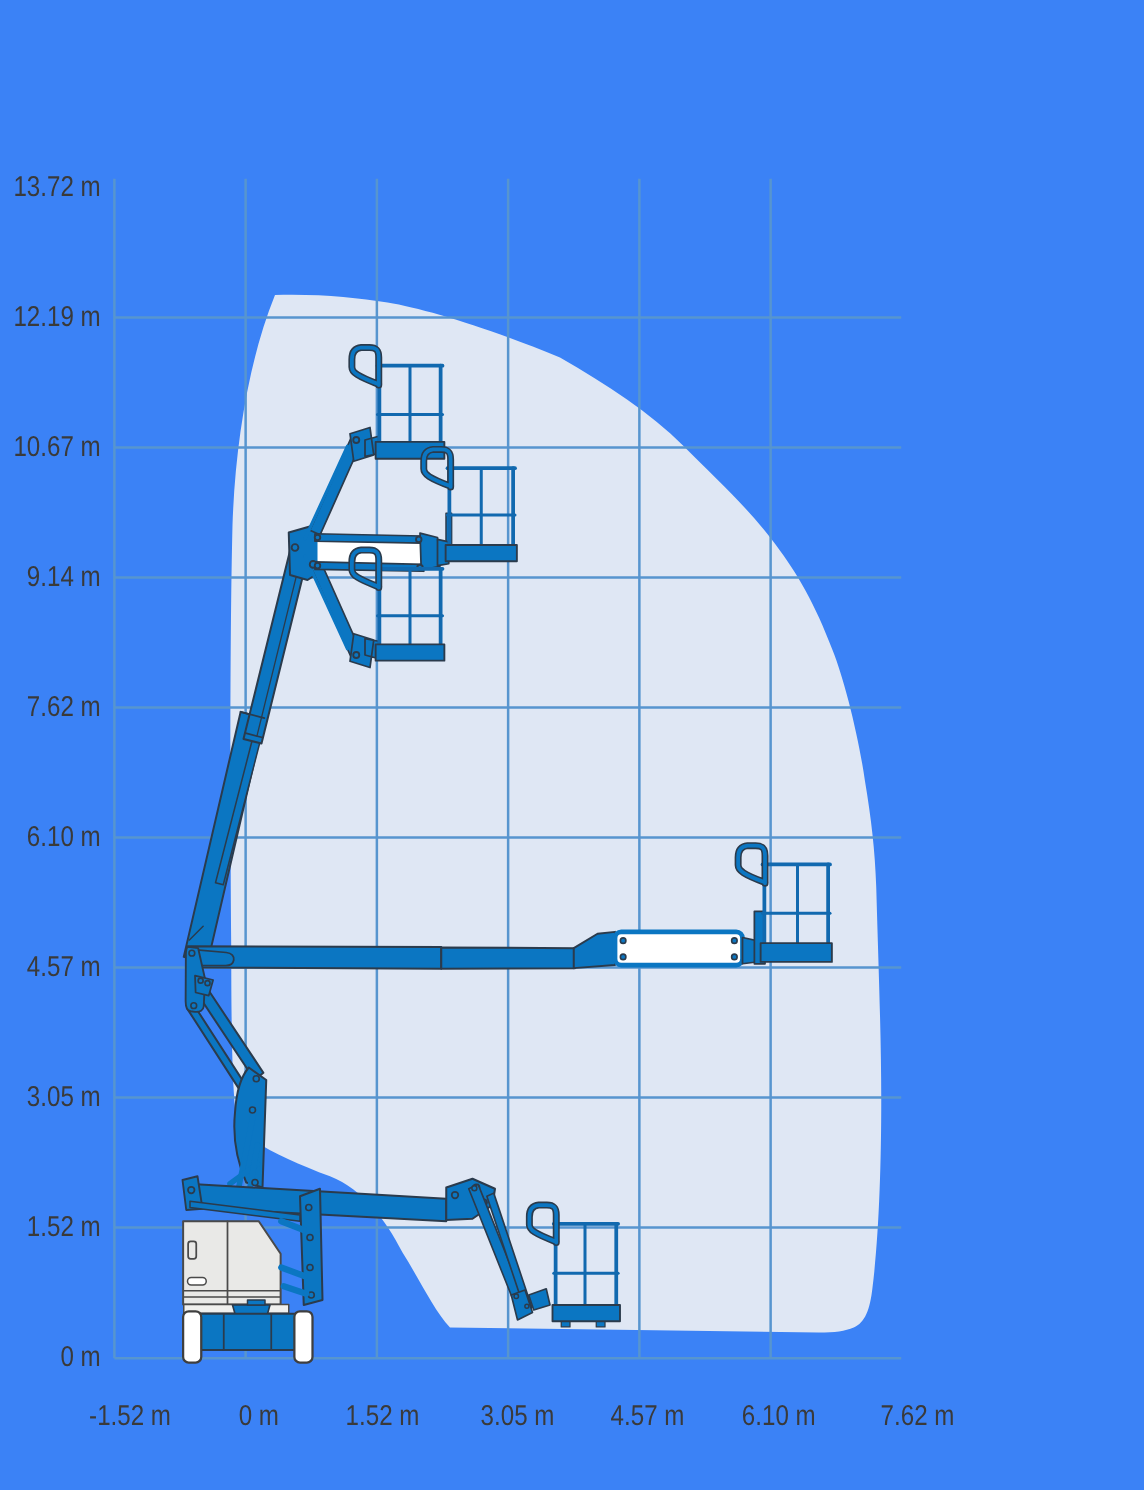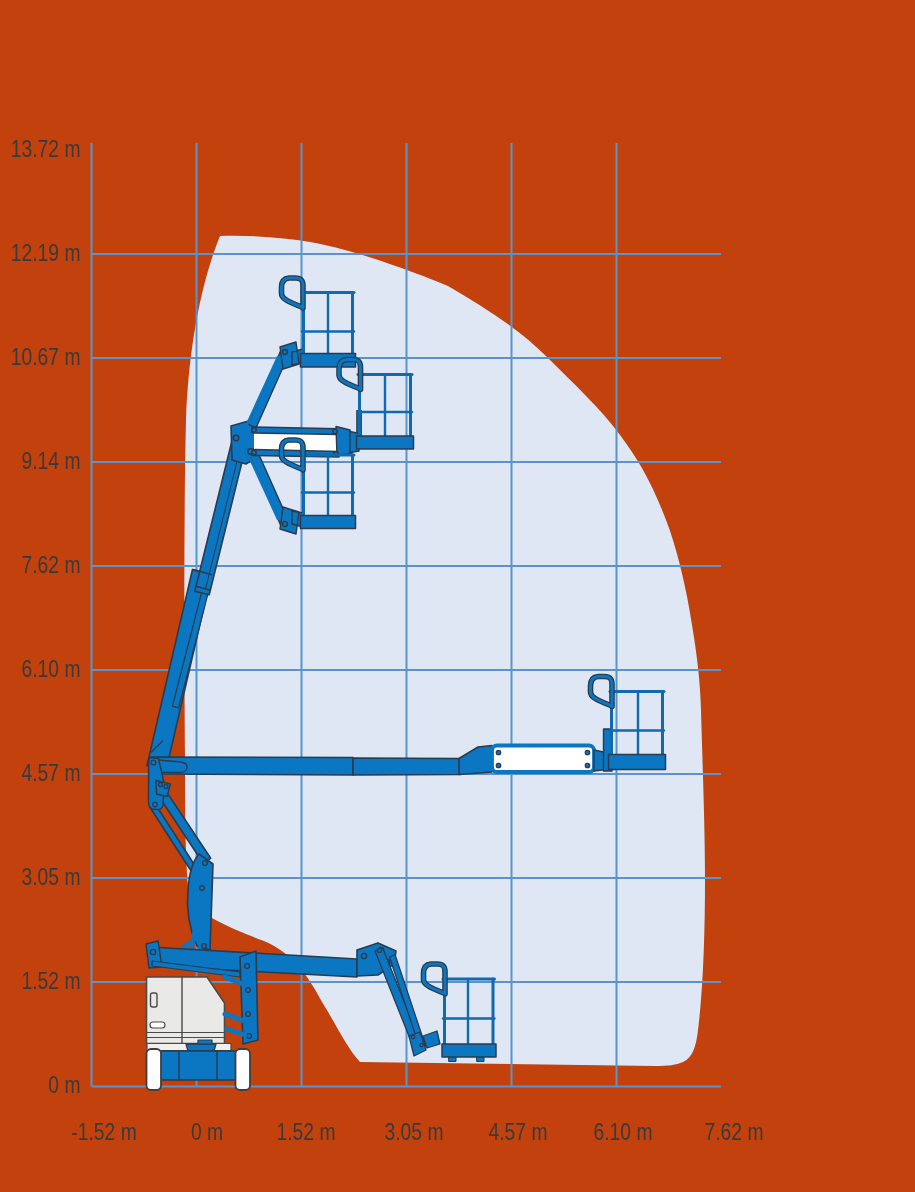--- a/index.html
+++ b/index.html
@@ -1,16 +1,16 @@
 <!DOCTYPE html>
 <html><head>
 <meta charset="utf-8">
 <style>
   html,body{margin:0;padding:0;background:#ffffff;}
-  #wrap{width:915px;height:1192px;position:relative;background:#c2410c;overflow:hidden;}
+  #wrap{width:915px;height:1192px;position:relative;background:#3b82f6;overflow:hidden;}
   svg{display:block;}
   text{font-family:"Liberation Sans", sans-serif;fill:#3a3a3a;}
 </style>
 </head>
 <body>
 <div id="wrap">
 <svg width="915" height="1192" viewBox="0 0 915 1192">
 
 <path d="M 220,236
   C 255,235 285,238 310,242

